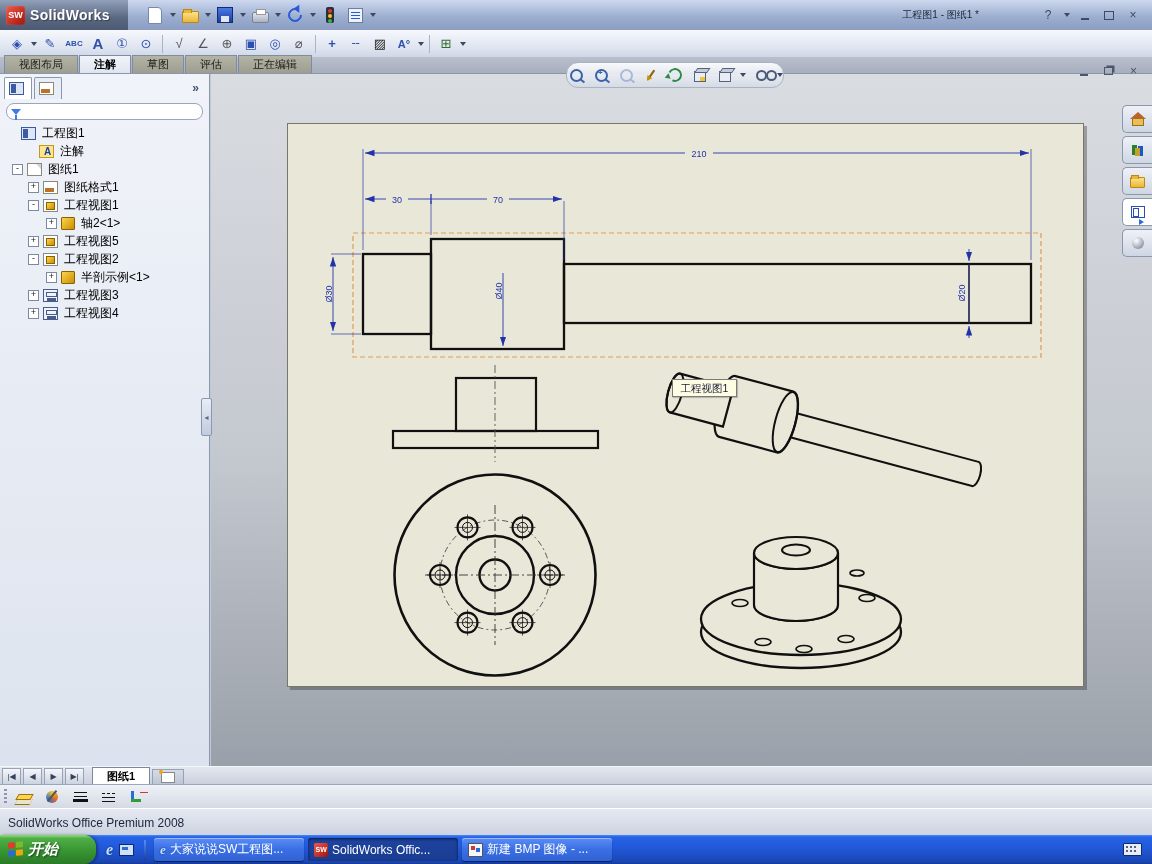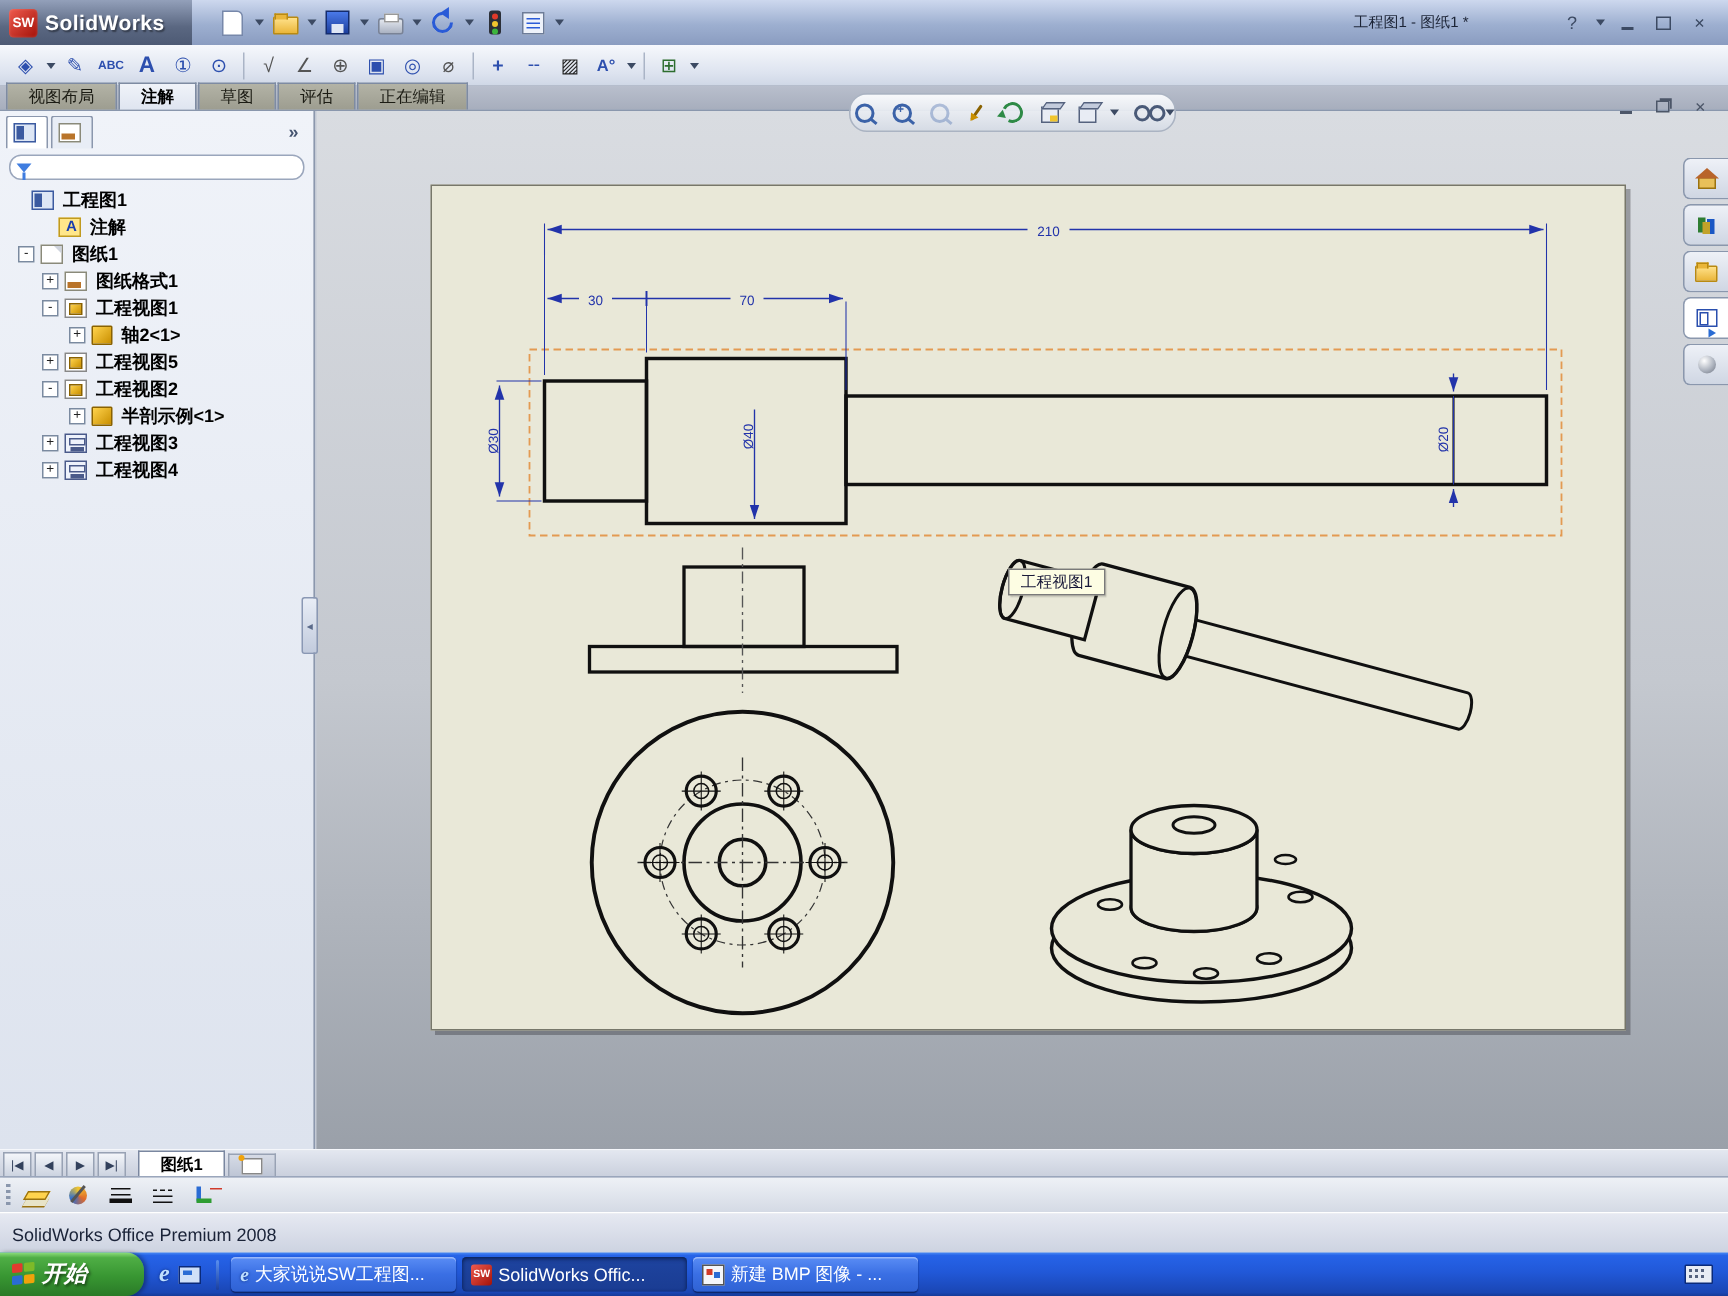--- a/index.html
+++ b/index.html
@@ -90,21 +90,21 @@
      border-color:transparent #cfd4dd transparent transparent;}
   .ic-format{border:1px solid #8a8a7a;background:#fff;}
   .ic-format::after{content:"";position:absolute;left:1px;bottom:1px;width:9px;height:4px;background:#b9742a;}
   .ic-view{border:1px solid #888;background:#fff;}
   .ic-view::after{content:"";position:absolute;left:2px;bottom:1px;width:7px;height:6px;
      background:linear-gradient(135deg,#ffd34d,#c98f00);border:1px solid #8a6200;}
   .ic-part{background:linear-gradient(135deg,#ffd34d,#c98f00);border:1px solid #8a6200;border-radius:1px;width:14px;}
   .ic-view2{border:1px solid #4a5a8a;background:#eef2fb;}
   .ic-view2::after{content:"";position:absolute;left:2px;top:2px;width:9px;height:3px;border:1px solid #4a5a8a;
      box-shadow:0 5px 0 -1px #4a5a8a;}
-  .tlabel{padding:0 2px;font-weight:bold;}
+  .tlabel{padding:0 2px;}
   .splitter{position:absolute;left:201px;top:398px;width:9px;height:36px;background:linear-gradient(#e8edf6,#c2cbdd);
      border:1px solid #8a98b4;border-radius:2px;z-index:5;display:flex;align-items:center;justify-content:center;
      color:#5a6a8a;font-size:8px;}
   
   .gfx{position:absolute;left:211px;top:74px;right:0;height:692px;
     background:linear-gradient(180deg,#d9dce1,#c4c8cf 55%,#9aa0a9);overflow:hidden;}
   .headsup{position:absolute;left:566px;top:62px;width:216px;height:24px;border:1px solid #aab3c2;border-radius:12px;
     background:linear-gradient(rgba(251,252,254,.95),rgba(213,219,229,.9));display:flex;align-items:center;
     justify-content:center;gap:5px;z-index:6;}
   .hbtn{display:flex;align-items:center;justify-content:center;width:20px;height:18px;}

